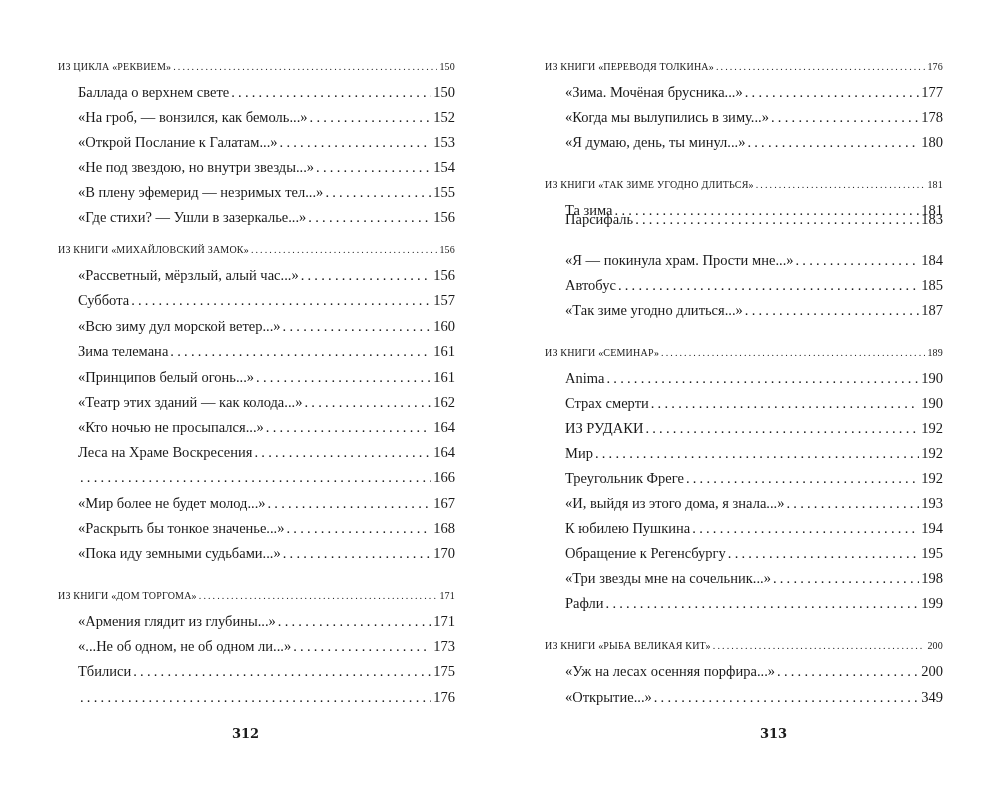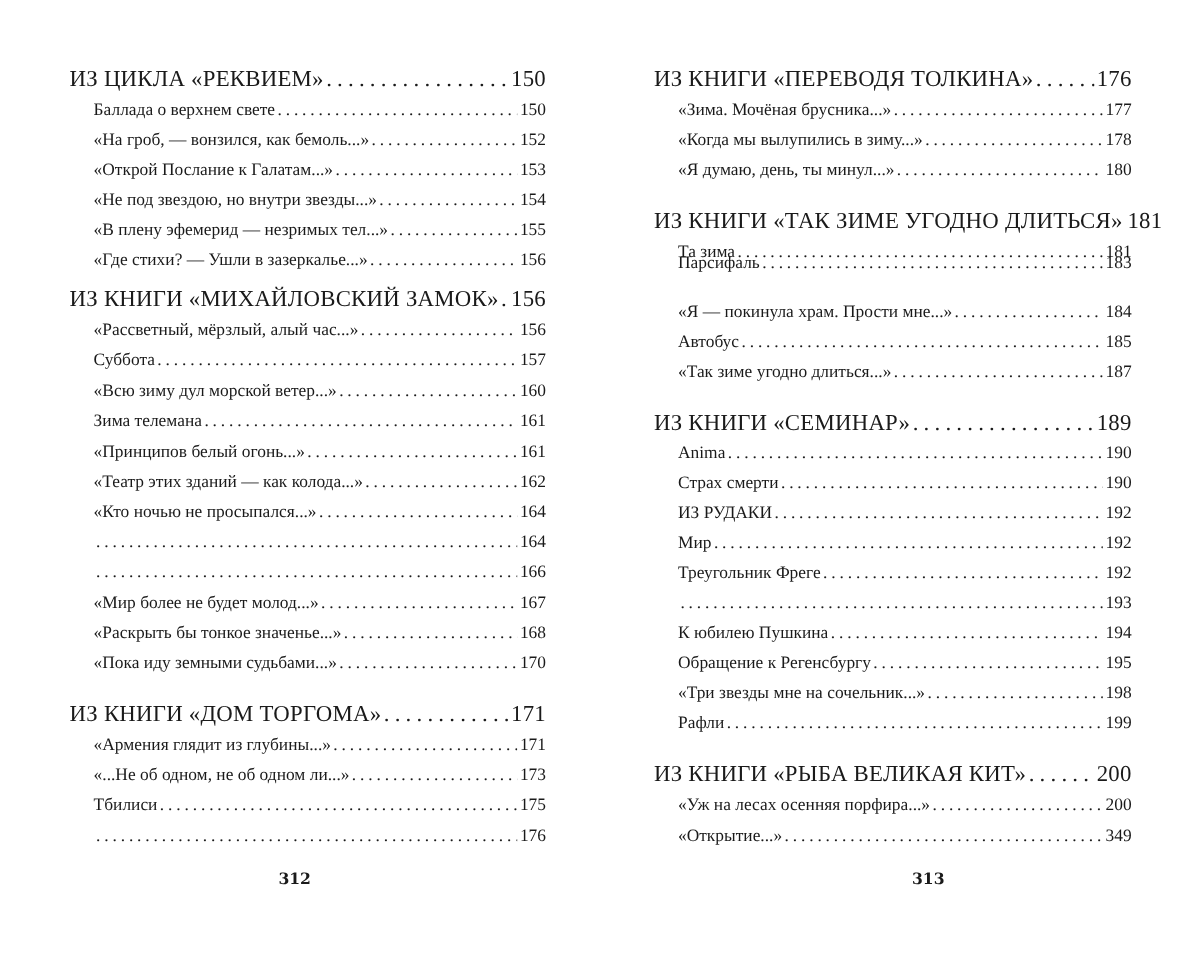--- a/index.html
+++ b/index.html
@@ -11,21 +11,21 @@
   .page.left { left:0; width:500px; }
   .page.right { left:500px; width:500px; }
   .toc { position:absolute; top:0; }
   .page.left .toc { left:58px; width:397px; }
   .page.right .toc { left:45px; width:398px; }
   .row {
     position:absolute; left:0; right:0; height:22px;
     display:flex; align-items:baseline; font-size:14.5px; line-height:22px; white-space:nowrap;
   }
   .row.sub { left:20px; }
-  .row.head { font-size:19px; letter-spacing:0.2px; }
+  .row.head { font-size:10px; letter-spacing:0.2px; }
   .row .title { flex:0 0 auto; }
   .row .dots {
     flex:1 1 auto; overflow:hidden; margin:0 2px; letter-spacing:3.2px; color:#1a1a1a;
   }
   .row .dots::before {
     content:". . . . . . . . . . . . . . . . . . . . . . . . . . . . . . . . . . . . . . . . . . . . . . . . . . . . . . . . . . . . . . . . . . . . . . . . . . . . . . . . . . . . . . . . . . . . . . . . . . . . . . . . . . . . . . . . . . . . . . . . . . . . . . . . . .";
     letter-spacing:-0.2px;
   }
   .row .num { flex:0 0 auto; text-align:left; }
   .folio {
@@ -110,20 +110,21 @@
       <span class="title">«Театр этих зданий — как колода...»</span>
       <span class="dots"></span>
       <span class="num">162</span>
     </div>
     <div class="row sub" style="top:416px">
       <span class="title">«Кто ночью не просыпался...»</span>
       <span class="dots"></span>
       <span class="num">164</span>
     </div>
     <div class="row sub" style="top:441px">
+      <span class="title">Леса на Храме Воскресения</span>
       <span class="dots"></span>
       <span class="num">164</span>
     </div>
     <div class="row sub" style="top:466px">
       <span class="dots"></span>
       <span class="num">166</span>
     </div>
     <div class="row sub" style="top:492px">
       <span class="title">«Мир более не будет молод...»</span>
       <span class="dots"></span>
@@ -247,20 +248,21 @@
       <span class="title">Мир</span>
       <span class="dots"></span>
       <span class="num">192</span>
     </div>
     <div class="row sub" style="top:467px">
       <span class="title">Треугольник Фреге</span>
       <span class="dots"></span>
       <span class="num">192</span>
     </div>
     <div class="row sub" style="top:492px">
+      <span class="title">«И, выйдя из этого дома, я знала...»</span>
       <span class="dots"></span>
       <span class="num">193</span>
     </div>
     <div class="row sub" style="top:517px">
       <span class="title">К юбилею Пушкина</span>
       <span class="dots"></span>
       <span class="num">194</span>
     </div>
     <div class="row sub" style="top:542px">
       <span class="title">Обращение к Регенсбургу</span>

